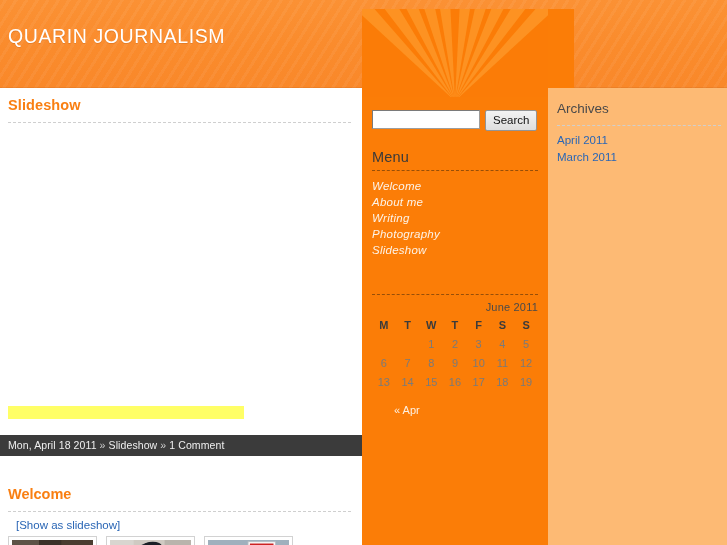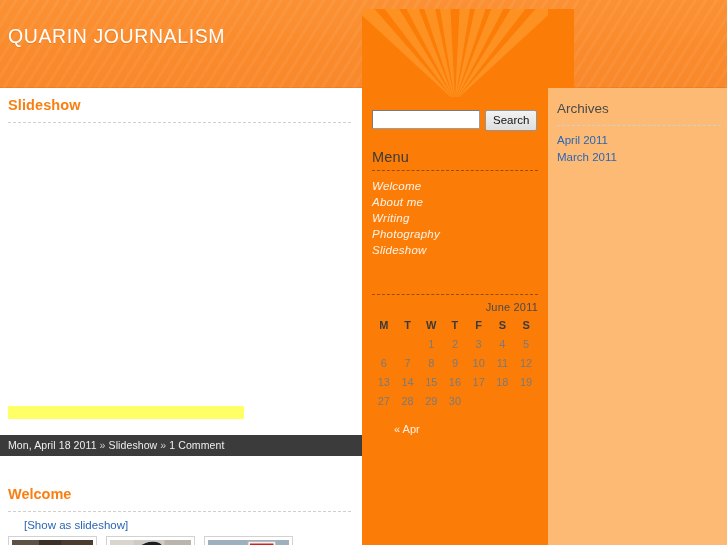--- a/index.html
+++ b/index.html
@@ -247,21 +247,21 @@
   .gallery-title {
     position: absolute;
     left: 8px;
     top: 398px;
     font-size: 14.5px;
     font-weight: bold;
     color: #f97f12;
   }
   .slideshow-link {
     position: absolute;
-    left: 24px;
+    left: 16px;
     top: 431px;
     font-size: 11.5px;
     color: #2a66b5;
     text-decoration: none;
   }
 
   .thumbs {
     position: absolute;
     left: 8px;
     top: 448px;
@@ -503,29 +503,20 @@
           </tr>
           <tr>
             <td>13</td>
             <td>14</td>
             <td>15</td>
             <td>16</td>
             <td>17</td>
             <td>18</td>
             <td>19</td>
           </tr>
-          <tr>
-            <td>27</td>
-            <td>28</td>
-            <td>29</td>
-            <td>30</td>
-            <td class="empty"></td>
-            <td class="empty"></td>
-            <td class="empty"></td>
-          </tr>
         </tbody>
       </table>
       <div class="cal-nav">
         <a href="#">« Apr</a>
       </div>
     </div>
   </div>
 
   <div class="right-col">
     <div class="arch-title">Archives</div>

